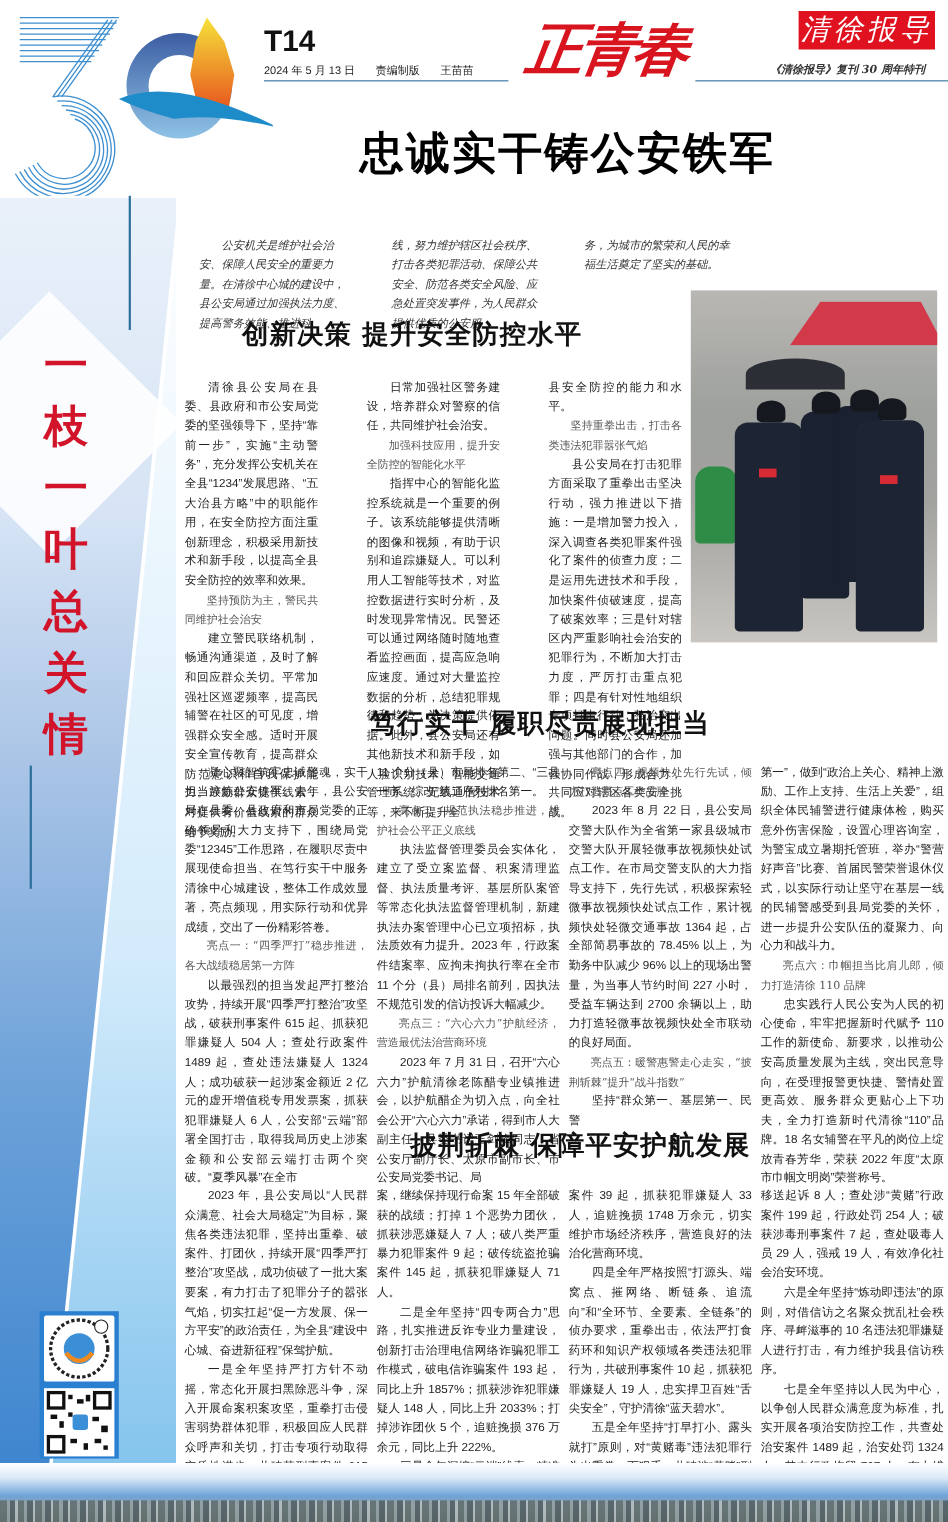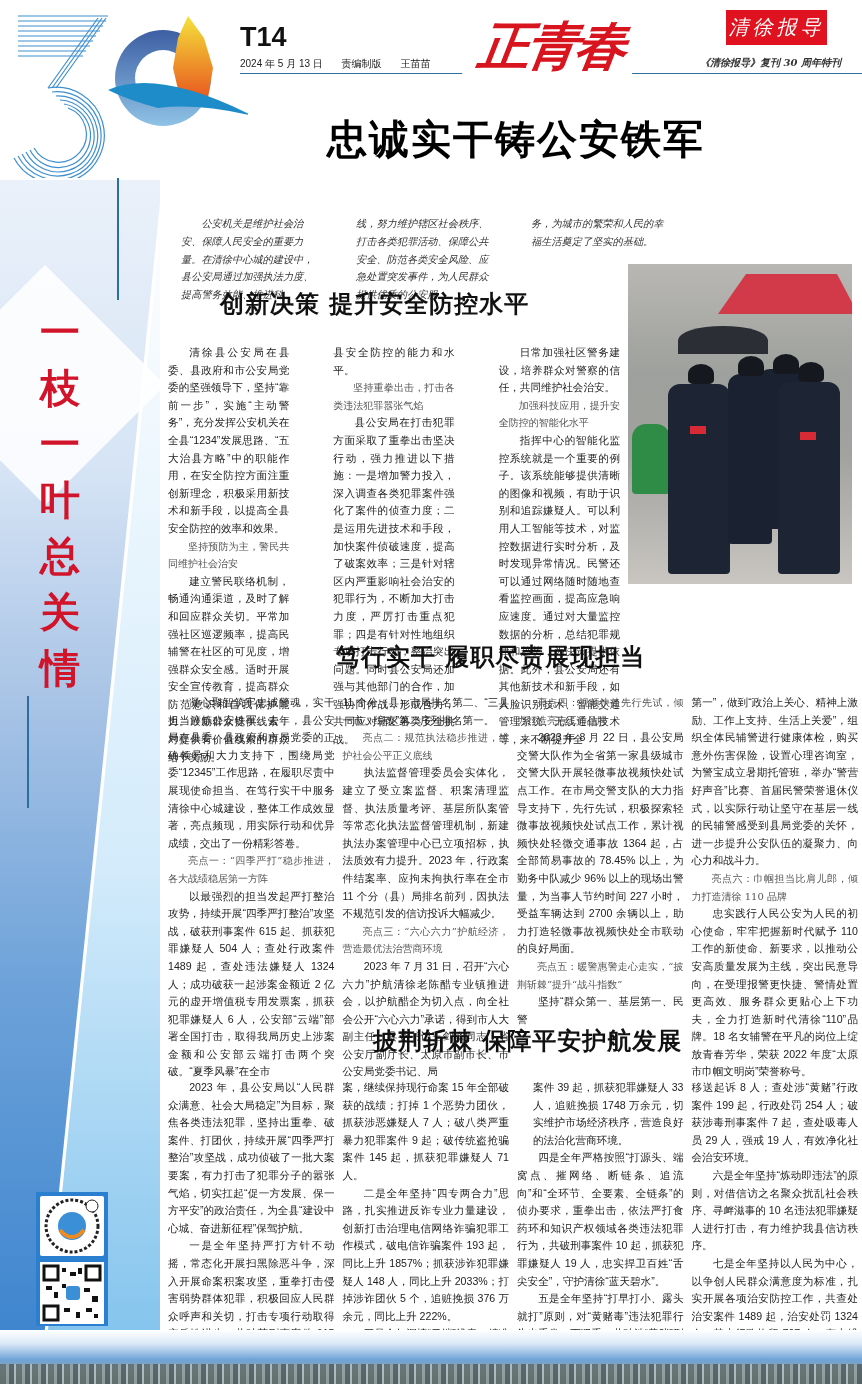--- a/index.html
+++ b/index.html
@@ -17,21 +17,21 @@
   .vert-title{position:absolute;left:30px;top:310px;width:60px;display:flex;flex-direction:column;align-items:center;gap:12px;}
   .vert-title span{font-family:"DejaVu Serif","Liberation Serif",serif;font-weight:bold;font-size:40px;color:#d2142a;line-height:44px;}
   .qr-box{position:absolute;left:36px;top:1192px;width:72px;height:134px;background:#2b7fd0;}
   .qr1{position:absolute;left:40px;top:1196px;width:64px;height:60px;background:#fff;border-radius:2px;}
   .qr2{position:absolute;left:40px;top:1262px;width:64px;height:62px;background:#fff;}
   .header-t{position:absolute;left:240px;top:22px;font-family:"Liberation Sans",sans-serif;font-weight:bold;font-size:27px;color:#111;}
   .header-meta{position:absolute;left:240px;top:57px;font-size:10px;color:#222;font-family:"Liberation Sans",sans-serif;}
   .header-meta span{margin-right:16px;text-align:center;}
   .header-rule{position:absolute;left:240px;top:73px;width:622px;height:1px;background:#2d6f9c;}
   .masthead{position:absolute;left:466px;top:6px;width:170px;height:80px;font-family:"DejaVu Serif","Liberation Serif",serif;font-weight:bold;font-style:italic;font-size:52px;color:#d8141f;letter-spacing:-4px;line-height:80px;background:#fff;text-align:center;transform:skewX(-8deg);}
-  .brand-box{position:absolute;left:726px;top:10px;width:101px;height:35px;background:#e0121f;color:#fff;font-family:"DejaVu Serif",serif;font-style:italic;font-size:20px;line-height:35px;text-align:center;letter-spacing:4px;}
+  .brand-box{position:absolute;left:726px;top:10px;width:124px;height:35px;background:#e0121f;color:#fff;font-family:"DejaVu Serif",serif;font-style:italic;font-size:26px;line-height:35px;text-align:center;letter-spacing:4px;}
   .brand-sub{position:absolute;left:700px;top:56px;font-family:"DejaVu Serif",serif;font-size:10px;font-weight:bold;color:#333;font-style:italic;}
   .main-title{position:absolute;left:170px;top:112px;width:692px;text-align:center;font-family:"Liberation Sans",sans-serif;font-weight:bold;font-size:40px;letter-spacing:2px;color:#000000;}
   .lead{position:absolute;left:168px;top:202px;width:690px;display:grid;grid-template-columns:repeat(4,1fr);column-gap:10px;font-family:"DejaVu Serif","Liberation Serif",serif;font-size:10.2px;line-height:17.8px;color:#333;}
   .lead p{margin:13px;text-indent:2em;font-style:italic;}
   .sec-title{position:absolute;font-family:"DejaVu Serif","Liberation Serif",serif;font-weight:bold;font-size:24px;color:#111;letter-spacing:1px;}
   .cols{position:absolute;display:grid;column-gap:8px;font-family:"Liberation Sans","DejaVu Sans",sans-serif;font-size:10.6px;line-height:17.6px;color:#222;}
   .cols .c p{margin:0;text-indent:2em;text-align:justify;}
   .cols .c p.sub{font-family:"DejaVu Serif","Liberation Serif",serif;color:#555;font-size:10px;}
   .photo{position:absolute;left:628px;top:264px;width:224px;height:320px;overflow:hidden;
     background:linear-gradient(180deg,#b9b7b4 0%,#9da09c 35%,#a2a29f 60%,#c9c6c1 100%);}
@@ -156,28 +156,28 @@
 </div>
 
 <div class="sec-title" style="left:220px;top:288px;text-align:center;">创新决策 提升安全防控水平</div>
 <div class="cols" style="left:168px;top:344px;width:452px;grid-template-columns:repeat(3,1fr);gap:44px;" id="sec0">
     <div class="c">
       <p>清徐县公安局在县委、县政府和市公安局党委的坚强领导下，坚持“靠前一步”，实施“主动警务”，充分发挥公安机关在全县“1234”发展思路、“五大治县方略”中的职能作用，在安全防控方面注重创新理念，积极采用新技术和新手段，以提高全县安全防控的效率和效果。</p>
       <p class="sub">坚持预防为主，警民共同维护社会治安</p>
       <p>建立警民联络机制，畅通沟通渠道，及时了解和回应群众关切。平常加强社区巡逻频率，提高民辅警在社区的可见度，增强群众安全感。适时开展安全宣传教育，提高群众防范意识和自我保护能力。鼓励群众提供线索，对提供有价值线索的群众给予奖励。</p>
     </div>
     <div class="c">
+      <p>日常加强社区警务建设，培养群众对警察的信任，共同维护社会治安。</p>
+      <p class="sub">加强科技应用，提升安全防控的智能化水平</p>
+      <p>指挥中心的智能化监控系统就是一个重要的例子。该系统能够提供清晰的图像和视频，有助于识别和追踪嫌疑人。可以利用人工智能等技术，对监控数据进行实时分析，及时发现异常情况。民警还可以通过网络随时随地查看监控画面，提高应急响应速度。通过对大量监控数据的分析，总结犯罪规律和趋势，为决策提供依据。此外，县公安局还有其他新技术和新手段，如人脸识别技术、智能交通管理系统、无线通信技术等，来不断提升全</p>
+    </div>
+    <div class="c">
       <p style="text-indent: 0px;">县安全防控的能力和水平。</p>
       <p class="sub">坚持重拳出击，打击各类违法犯罪嚣张气焰</p>
       <p>县公安局在打击犯罪方面采取了重拳出击坚决行动，强力推进以下措施：一是增加警力投入，深入调查各类犯罪案件强化了案件的侦查力度；二是运用先进技术和手段，加快案件侦破速度，提高了破案效率；三是针对辖区内严重影响社会治安的犯罪行为，不断加大打击力度，严厉打击重点犯罪；四是有针对性地组织专项打击行动，整治突出问题。同时县公安局还加强与其他部门的合作，加强协同作战，形成合力，共同应对辖区各类安全挑战。</p>
-    </div>
-    <div class="c">
-      <p>日常加强社区警务建设，培养群众对警察的信任，共同维护社会治安。</p>
-      <p class="sub">加强科技应用，提升安全防控的智能化水平</p>
-      <p>指挥中心的智能化监控系统就是一个重要的例子。该系统能够提供清晰的图像和视频，有助于识别和追踪嫌疑人。可以利用人工智能等技术，对监控数据进行实时分析，及时发现异常情况。民警还可以通过网络随时随地查看监控画面，提高应急响应速度。通过对大量监控数据的分析，总结犯罪规律和趋势，为决策提供依据。此外，县公安局还有其他新技术和新手段，如人脸识别技术、智能交通管理系统、无线通信技术等，来不断提升全</p>
     </div>
   </div>
 
 <div class="photo">
   <div class="tent"></div>
   <div class="umb"></div>
   <div class="kid"></div>
   <div class="officer" style="left:40px;top:120px;width:62px;height:190px;"></div>
   <div class="officer" style="left:100px;top:110px;width:44px;height:170px;background:#1a2130;"></div>
   <div class="officer" style="left:130px;top:105px;width:44px;height:160px;background:#1a2130;"></div>
@@ -222,21 +222,21 @@
     <div class="c">
       <p>2023 年，县公安局以“人民群众满意、社会大局稳定”为目标，聚焦各类违法犯罪，坚持出重拳、破案件、打团伙，持续开展“四季严打整治”攻坚战，成功侦破了一批大案要案，有力打击了犯罪分子的嚣张气焰，切实扛起“促一方发展、保一方平安”的政治责任，为全县“建设中心城、奋进新征程”保驾护航。</p>
       <p>一是全年坚持严打方针不动摇，常态化开展扫黑除恶斗争，深入开展命案积案攻坚，重拳打击侵害弱势群体犯罪，积极回应人民群众呼声和关切，打击专项行动取得实质性进步，共破获刑事案件 615 起，抓获犯罪嫌疑人 504 人；成功告破 1 起现行命</p>
     </div>
     <div class="c">
       <p style="text-indent: 0px;">案，继续保持现行命案 15 年全部破获的战绩；打掉 1 个恶势力团伙，抓获涉恶嫌疑人 7 人；破八类严重暴力犯罪案件 9 起；破传统盗抢骗案件 145 起，抓获犯罪嫌疑人 71 人。</p>
       <p>二是全年坚持“四专两合力”思路，扎实推进反诈专业力量建设，创新打击治理电信网络诈骗犯罪工作模式，破电信诈骗案件 193 起，同比上升 1857%；抓获涉诈犯罪嫌疑人 148 人，同比上升 2033%；打掉涉诈团伙 5 个，追赃挽损 376 万余元，同比上升 222%。</p>
       <p>三是全年深挖“云端”线索，精准研判、缜密侦查，强化虚开等涉税重点案件的深度经营，破获经侦类刑事</p>
     </div>
     <div class="c">
-      <p style="text-indent: 0px; margin-left: 16px;">案件 39 起，抓获犯罪嫌疑人 33 人，追赃挽损 1748 万余元，切实维护市场经济秩序，营造良好的法治化营商环境。</p>
+      <p style="text-indent: 0px;">案件 39 起，抓获犯罪嫌疑人 33 人，追赃挽损 1748 万余元，切实维护市场经济秩序，营造良好的法治化营商环境。</p>
       <p>四是全年严格按照“打源头、端窝点、摧网络、断链条、追流向”和“全环节、全要素、全链条”的侦办要求，重拳出击，依法严打食药环和知识产权领域各类违法犯罪行为，共破刑事案件 10 起，抓获犯罪嫌疑人 19 人，忠实捍卫百姓“舌尖安全”，守护清徐“蓝天碧水”。</p>
       <p>五是全年坚持“打早打小、露头就打”原则，对“黄赌毒”违法犯罪行为出重拳、下狠手，共破涉“黄赌”刑事案件 7 起，抓获犯罪嫌疑人 8 人，</p>
     </div>
     <div class="c">
       <p style="text-indent: 0px;">移送起诉 8 人；查处涉“黄赌”行政案件 199 起，行政处罚 254 人；破获涉毒刑事案件 7 起，查处吸毒人员 29 人，强戒 19 人，有效净化社会治安环境。</p>
       <p>六是全年坚持“炼动即违法”的原则，对借信访之名聚众扰乱社会秩序、寻衅滋事的 10 名违法犯罪嫌疑人进行打击，有力维护我县信访秩序。</p>
       <p>七是全年坚持以人民为中心，以争创人民群众满意度为标准，扎实开展各项治安防控工作，共查处治安案件 1489 起，治安处罚 1324 人，其中行政拘留 707 人，有力维护了全县社会治安稳定。</p>
     </div>
   </div>
 

